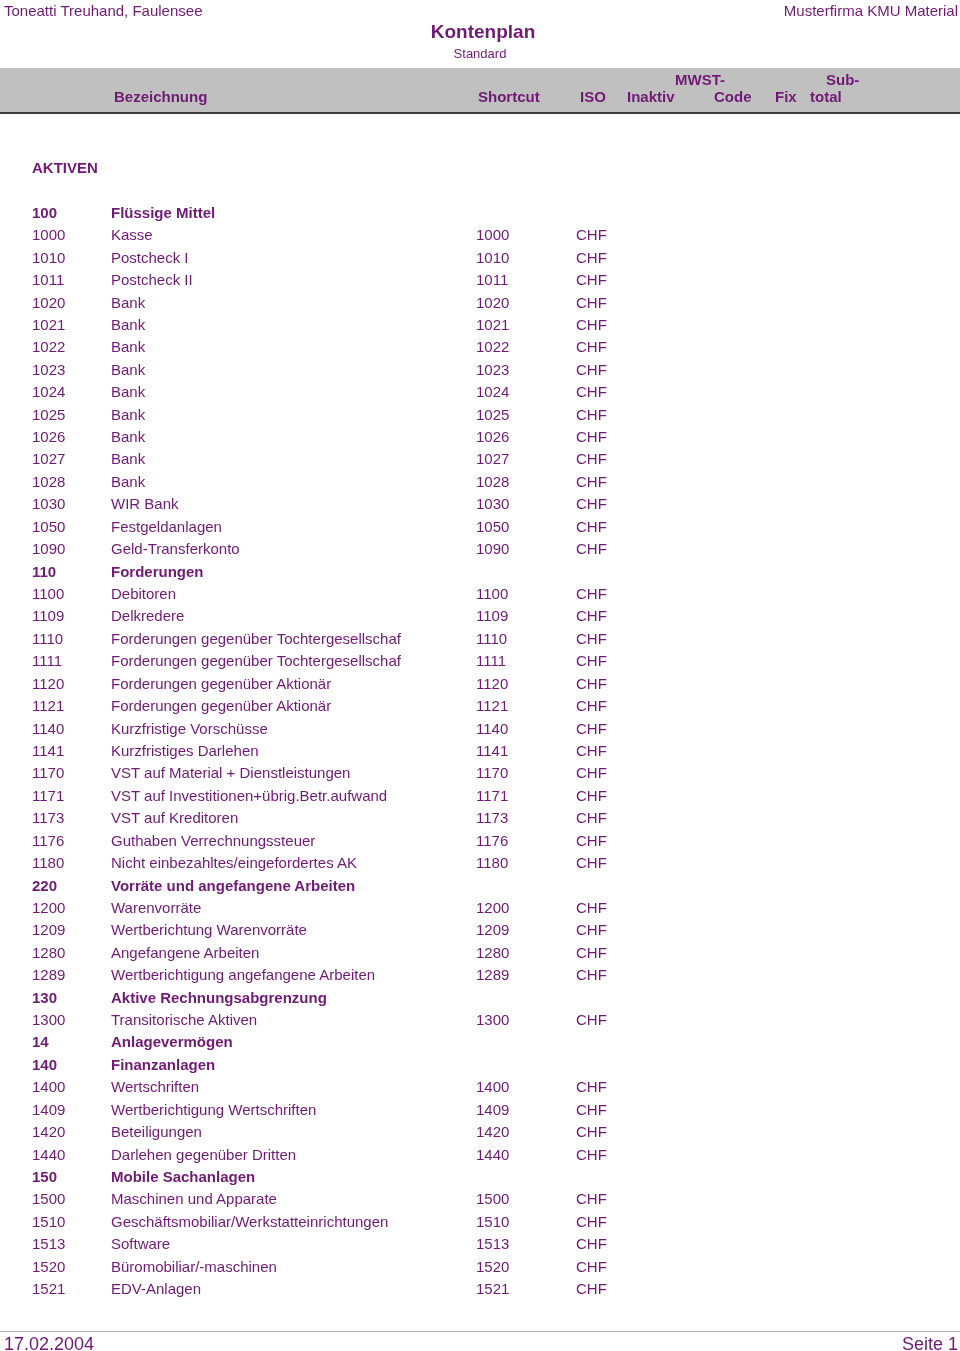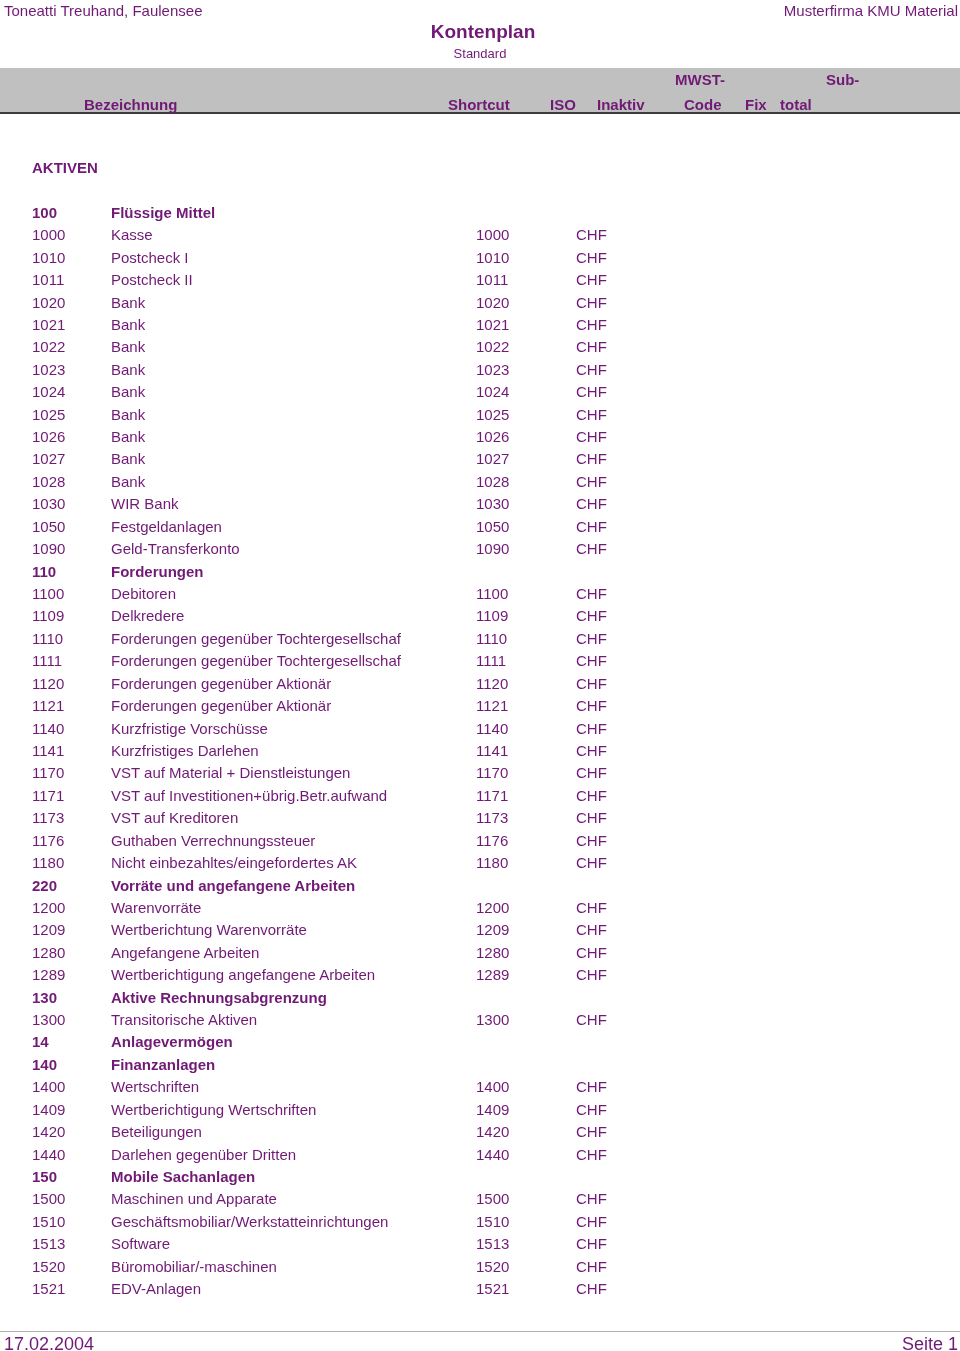--- a/index.html
+++ b/index.html
@@ -20,21 +20,21 @@
 
   .band {
     position: absolute;
     left: 0; top: 68px;
     width: 960px; height: 44px;
     background: var(--band, #c0c0c0);
     border-bottom: 2px solid var(--band-rule, #3c3c3c);
   }
   .band .hcell { position: absolute; font-size: 15px; font-weight: bold; white-space: nowrap; }
   .h-line1 { top: 3px; }
-  .h-line2 { top: 28px; }
+  .h-line2 { top: 20px; margin-left: 30px; }
   .h-bez      { left: 84px; }
   .h-shortcut { left: 448px; }
   .h-iso      { left: 550px; }
   .h-inaktiv  { left: 597px; text-align: center; }
   .h-mwst     { left: 675px; }
   .h-code     { left: 684px; }
   .h-fix      { left: 745px; }
   .h-sub      { left: 805px; margin-left: 21px; }
   .h-total    { left: 780px; }
 

